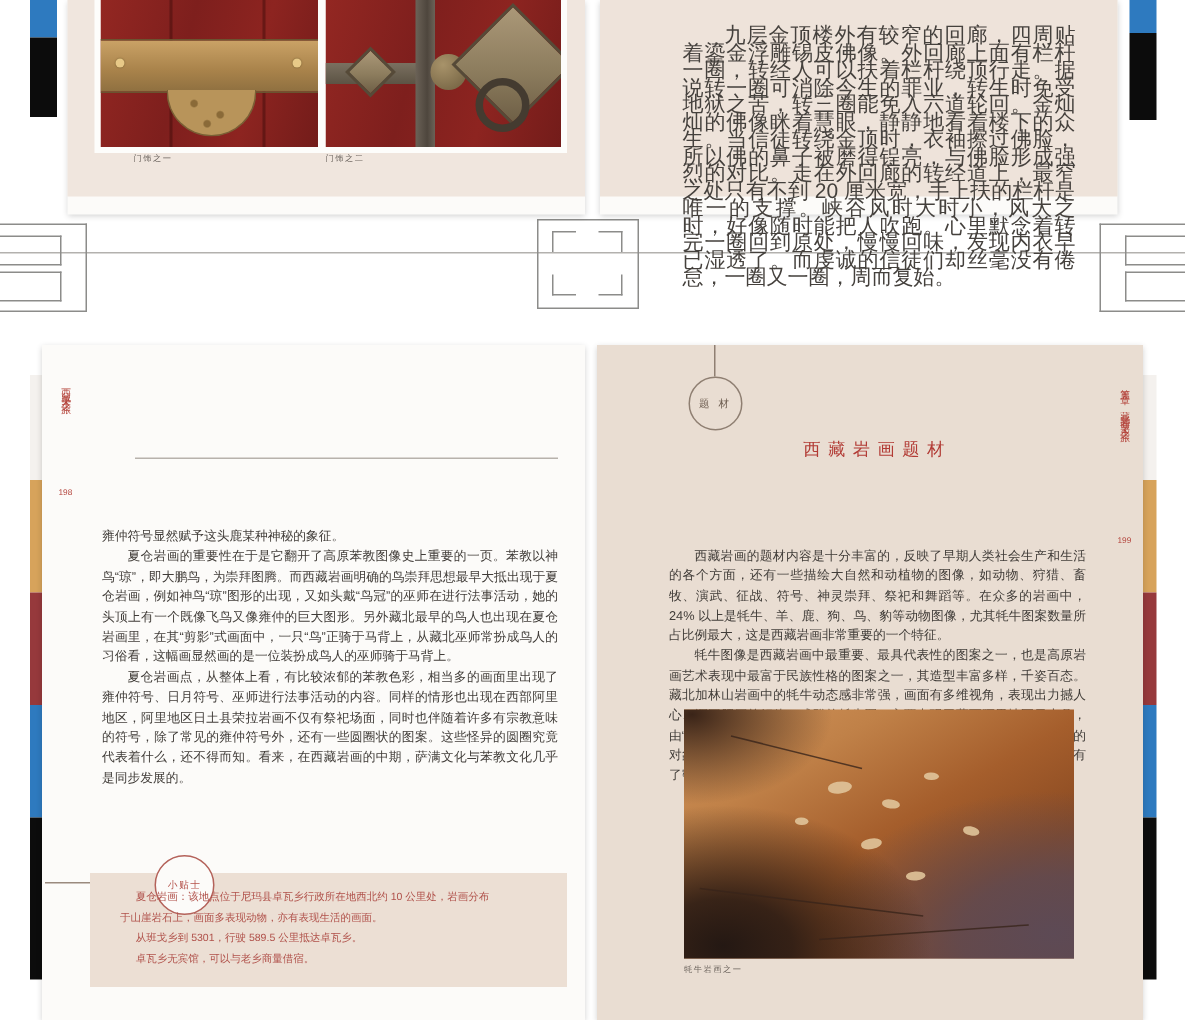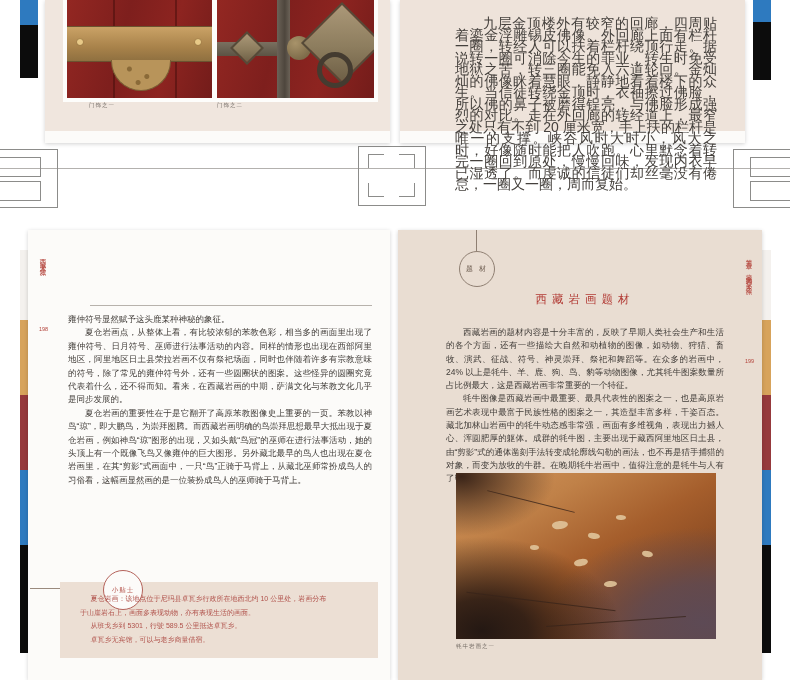--- a/index.html
+++ b/index.html
@@ -34,21 +34,21 @@
       radial-gradient(circle at 60% 55%,#8a6a38 0 2px,transparent 3px),
       radial-gradient(circle at 45% 75%,#8a6a38 0 2px,transparent 3px);}
   .nail{position:absolute;width:6px;height:6px;border-radius:50%;background:#e8c987;box-shadow:0 0 1px #5e4a20;}
   .strap-v{position:absolute;top:0;bottom:0;background:linear-gradient(90deg,#6b6257,#4e463d 60%,#6b6257);}
   .strap-h{position:absolute;background:linear-gradient(#7a7060,#5c5344);}
   .boss{position:absolute;border-radius:50%;background:radial-gradient(circle at 35% 30%,#a8936a,#6e5d3e);}
   .diamond{position:absolute;transform:rotate(45deg);
     background:linear-gradient(135deg,#ab9878,#8d7d5e 55%,#6e5f46);border:2px solid #564a38;}
   .ring{position:absolute;border-radius:50%;border:5px solid #443b30;background:transparent;}
   
-  .body-text{font-size:8.5px;line-height:13.4px;text-align:justify;color:#403c38;}
+  .body-text{font-size:8.5px;line-height:13.4px;text-align:justify;color:#403c38;margin-top:38px;}
   .body-text p{margin:0;}
   .indent{text-indent:2em;}
   .toptext{font-size:14px;line-height:11.5px;text-align:justify;color:#45413d;}
   .rule{position:absolute;height:1px;background:#b7b2ac;}
   .spine-v{position:absolute;writing-mode:vertical-rl;font-size:6.5px;letter-spacing:2px;color:#b3423a;}
   .pagenum{position:absolute;font-size:5.5px;color:#b3423a;}
   
   .tip-box{position:absolute;background:#ecdfd4;}
   .tip-line-connector{position:absolute;height:1px;background:#9a8a7e;}
   .tip-circle{position:absolute;width:38px;height:38px;border-radius:50%;
@@ -154,22 +154,22 @@
 </div>
 
 <div class="page" style="left:28px;top:230px;width:362px;height:450px;background:#fcfbf9;">
   <div class="spine-v" style="left:10px;top:24px;">西藏美术之旅</div>
   <div class="pagenum" style="left:11px;top:96px;">198</div>
 
   <div class="rule" style="left:62px;top:75px;width:282px;"></div>
 
   <div class="abs body-text" style="left:40px;top:83px;width:304px;">
     <p>雍仲符号显然赋予这头鹿某种神秘的象征。</p>
+    <p class="indent">夏仓岩画的重要性在于是它翻开了高原苯教图像史上重要的一页。苯教以神鸟“琼”，即大鹏鸟，为崇拜图腾。而西藏岩画明确的鸟崇拜思想最早大抵出现于夏仓岩画，例如神鸟“琼”图形的出现，又如头戴“鸟冠”的巫师在进行法事活动，她的头顶上有一个既像飞鸟又像雍仲的巨大图形。另外藏北最早的鸟人也出现在夏仓岩画里，在其“剪影”式画面中，一只“鸟”正骑于马背上，从藏北巫师常扮成鸟人的习俗看，这幅画显然画的是一位装扮成鸟人的巫师骑于马背上。</p>
     <p class="indent">夏仓岩画点，从整体上看，有比较浓郁的苯教色彩，相当多的画面里出现了雍仲符号、日月符号、巫师进行法事活动的内容。同样的情形也出现在西部阿里地区，阿里地区日土县荣拉岩画不仅有祭祀场面，同时也伴随着许多有宗教意味的符号，除了常见的雍仲符号外，还有一些圆圈状的图案。这些怪异的圆圈究竟代表着什么，还不得而知。看来，在西藏岩画的中期，萨满文化与苯教文化几乎是同步发展的。</p>
-    <p class="indent">夏仓岩画的重要性在于是它翻开了高原苯教图像史上重要的一页。苯教以神鸟“琼”，即大鹏鸟，为崇拜图腾。而西藏岩画明确的鸟崇拜思想最早大抵出现于夏仓岩画，例如神鸟“琼”图形的出现，又如头戴“鸟冠”的巫师在进行法事活动，她的头顶上有一个既像飞鸟又像雍仲的巨大图形。另外藏北最早的鸟人也出现在夏仓岩画里，在其“剪影”式画面中，一只“鸟”正骑于马背上，从藏北巫师常扮成鸟人的习俗看，这幅画显然画的是一位装扮成鸟人的巫师骑于马背上。</p>
   </div>
 
   <div class="tip-line-connector" style="left:2px;top:358px;width:76px;"></div>
   <div class="tip-box" style="left:32px;top:352px;width:318px;height:76px;"></div>
   <div class="tip-circle" style="left:75px;top:340px;">
     <span>小贴士</span>
   </div>
   <div class="tip-text" style="left:52px;top:362px;width:288px;">
     <div class="ind1">夏仓岩画：该地点位于尼玛县卓瓦乡行政所在地西北约 10 公里处，岩画分布</div>
     <div>于山崖岩石上，画面多表现动物，亦有表现生活的画面。</div>

